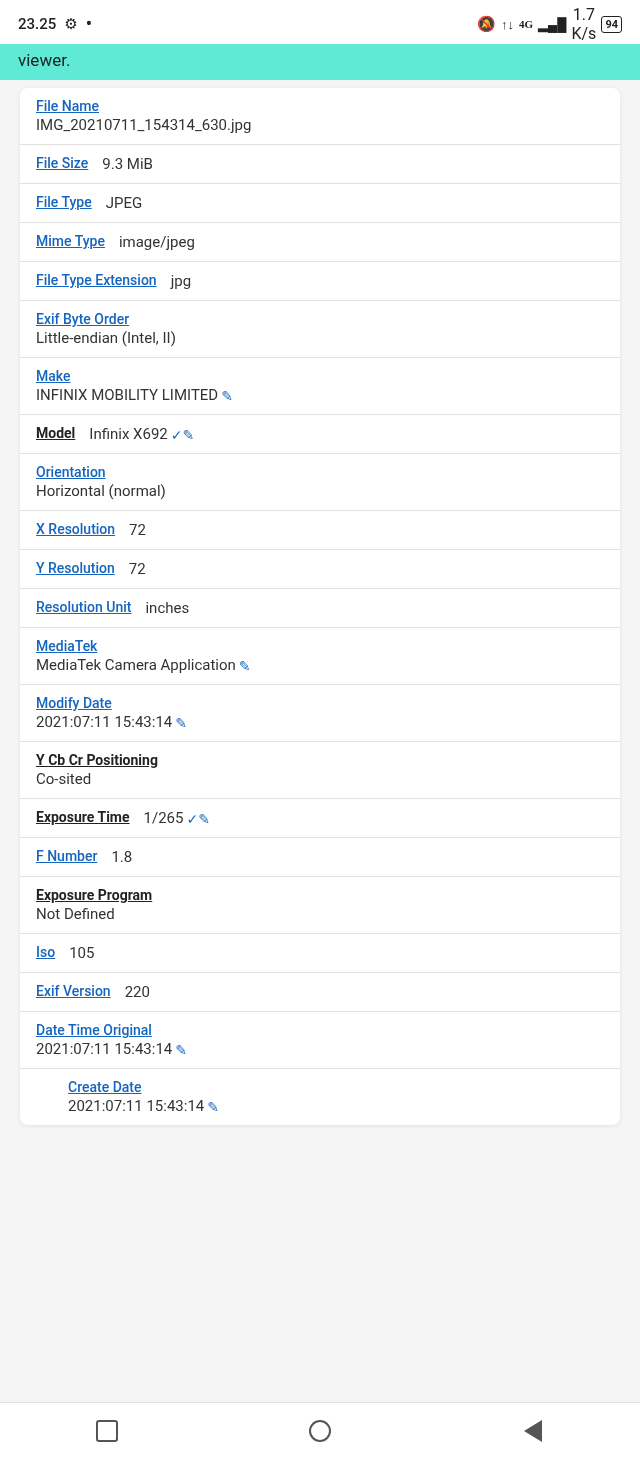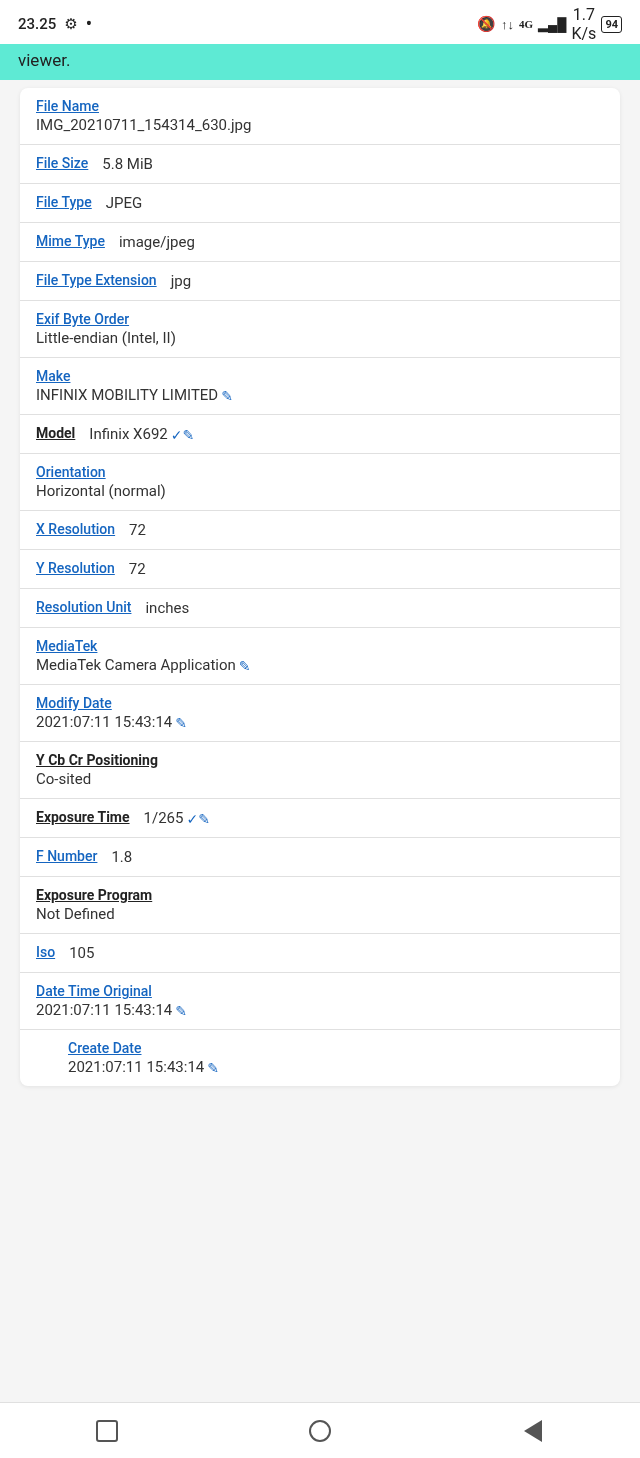--- a/index.html
+++ b/index.html
@@ -168,21 +168,21 @@
 <div class="card" id="exif-card">
 <div class="exif-row">
       <div class="exif-block">
       <span class="exif-label">File Name</span>
       <span class="exif-value">IMG_20210711_154314_630.jpg</span>
     </div>
     </div>
     <div class="exif-row">
       <div class="exif-inline">
       <span class="exif-label">File Size</span>
-      <span class="exif-value">5.8 MiB</span>
+      <span class="exif-value">9.3 MiB</span>
     </div>
     </div>
     <div class="exif-row">
       <div class="exif-inline">
       <span class="exif-label">File Type</span>
       <span class="exif-value">JPEG</span>
     </div>
     </div>
     <div class="exif-row">
       <div class="exif-inline">
@@ -271,20 +271,26 @@
     <div class="exif-row">
       <div class="exif-block">
       <span class="exif-label bold-label">Exposure Program</span>
       <span class="exif-value">Not Defined</span>
     </div>
     </div>
     <div class="exif-row">
       <div class="exif-inline">
       <span class="exif-label">Iso</span>
       <span class="exif-value">105</span>
+    </div>
+    </div>
+    <div class="exif-row">
+      <div class="exif-inline">
+      <span class="exif-label">Exif Version</span>
+      <span class="exif-value">220</span>
     </div>
     </div>
     <div class="exif-row">
       <div class="exif-block">
       <span class="exif-label">Date Time Original</span>
       <span class="exif-value">2021:07:11 15:43:14<span class="edit-icon">✎</span></span>
     </div>
     </div>
     <div class="exif-row">
       <div class="exif-block">

